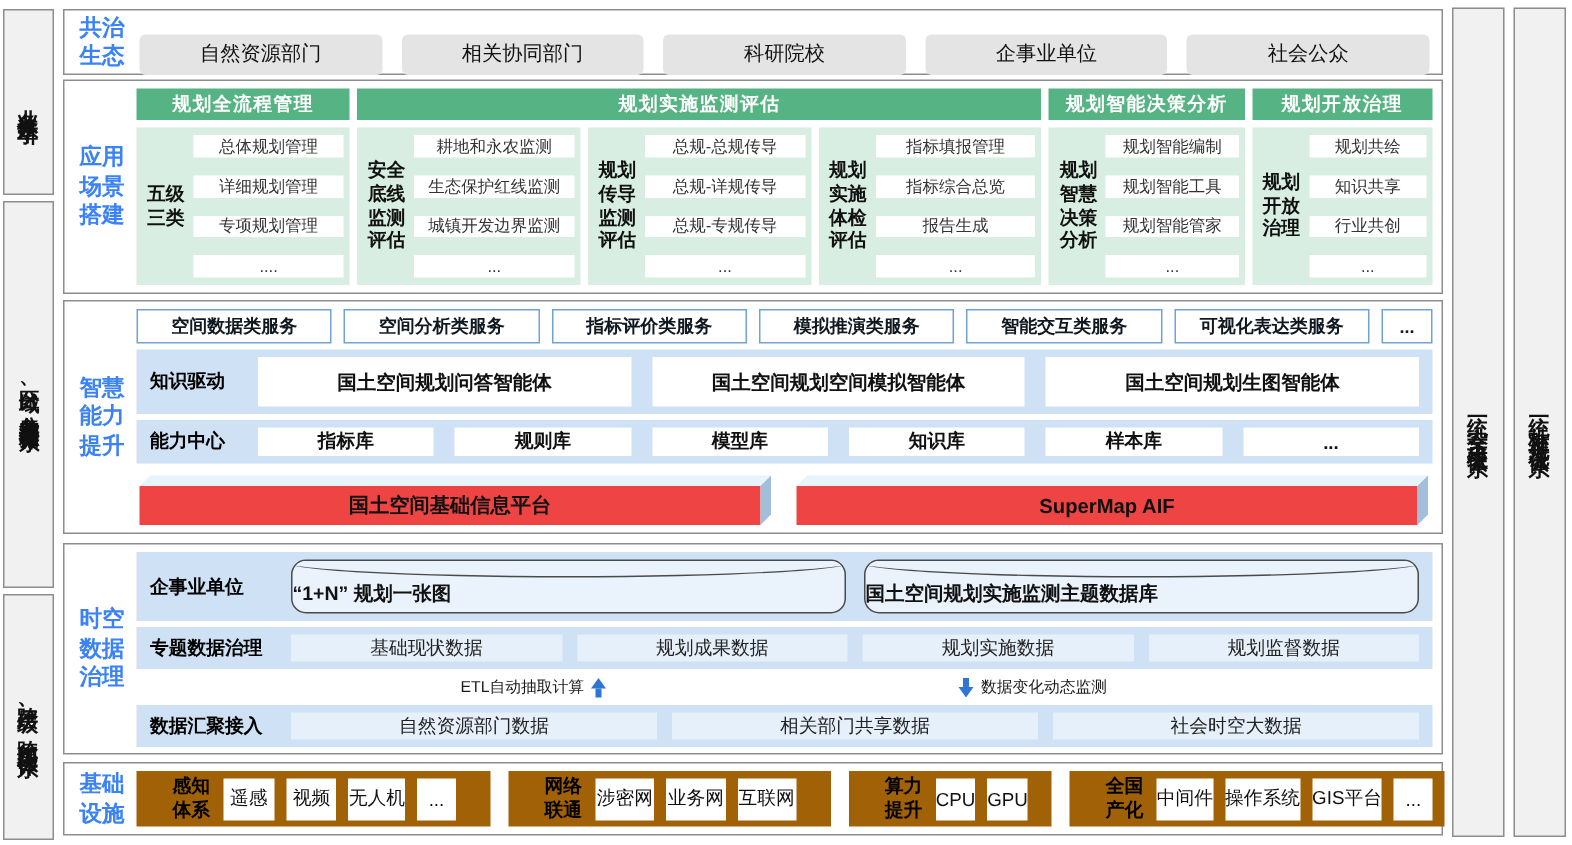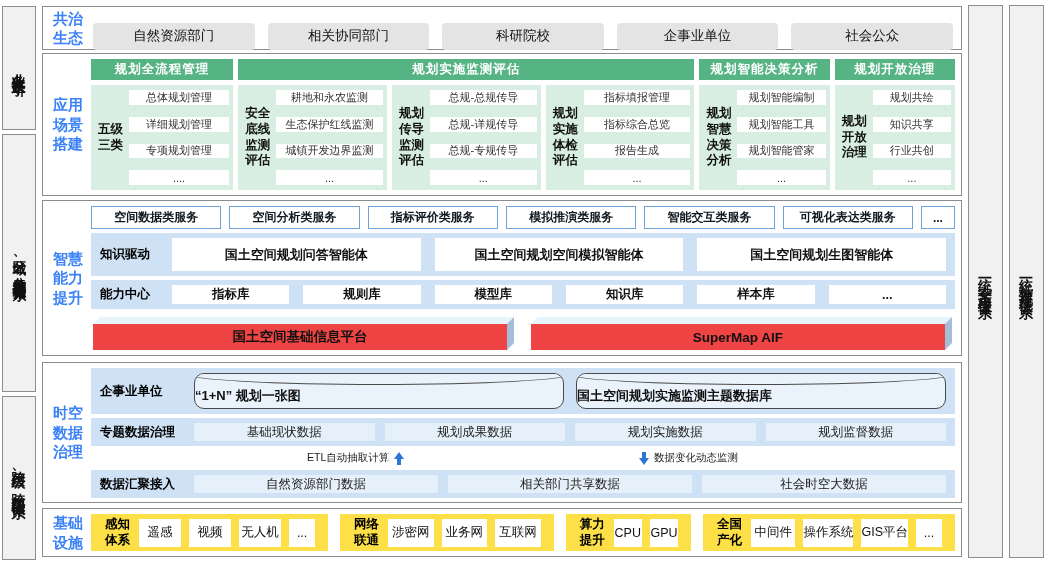--- a/index.html
+++ b/index.html
@@ -92,21 +92,21 @@
   .arr { display:inline-flex; flex-direction:column; align-items:center; }
   .arr i { display:block; }
   .arr .head-up { width:0; height:0; border-left:5px solid transparent; border-right:5px solid transparent;
                   border-bottom:7px solid #2f76d2; }
   .arr .head-down { width:0; height:0; border-left:5px solid transparent; border-right:5px solid transparent;
                     border-top:7px solid #2f76d2; }
   .arr .stem { width:4px; height:6px; background:#2f76d2; }
 
   
   .infra-groups { flex:1; display:flex; gap:12px; padding:1px 2px; }
-  .infra-group { background:#fde047; display:flex; align-items:center; gap:8px; padding:4px 13px; min-width:0;}
+  .infra-group { background:#a16207; display:flex; align-items:center; gap:8px; padding:4px 23px; min-width:0;}
   .ig1{flex:242 1 0;} .ig2{flex:215 1 0;} .ig3{flex:114 1 0;} .ig4{flex:259 1 0;}
   .ig-label { flex:0 0 27px; font-weight:bold; font-size:12.5px; line-height:1.25; text-align:center;
               word-break:break-all; color:#000; }
   .ig-item { flex:1; background:#fff; height:28px; display:flex; align-items:center; justify-content:center;
              font-size:12.5px; white-space:nowrap;}
   .ig-dots { flex:0 0 26px; }
 </style>
 </head>
 <body>
 

